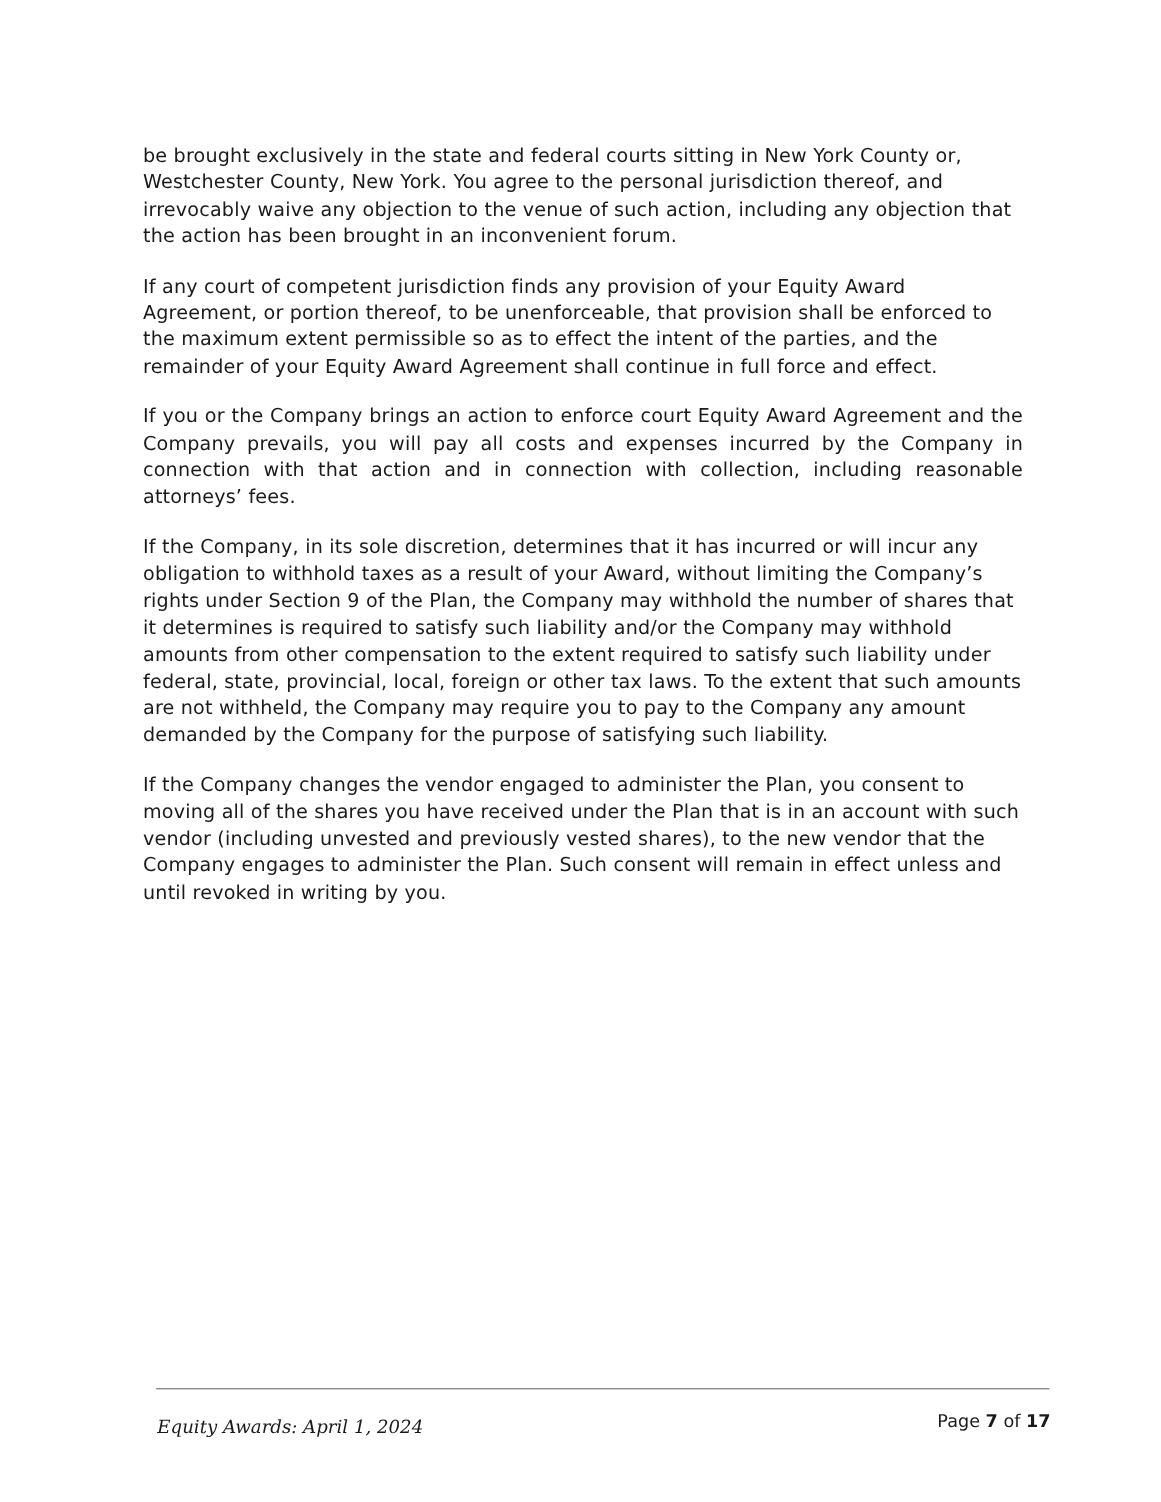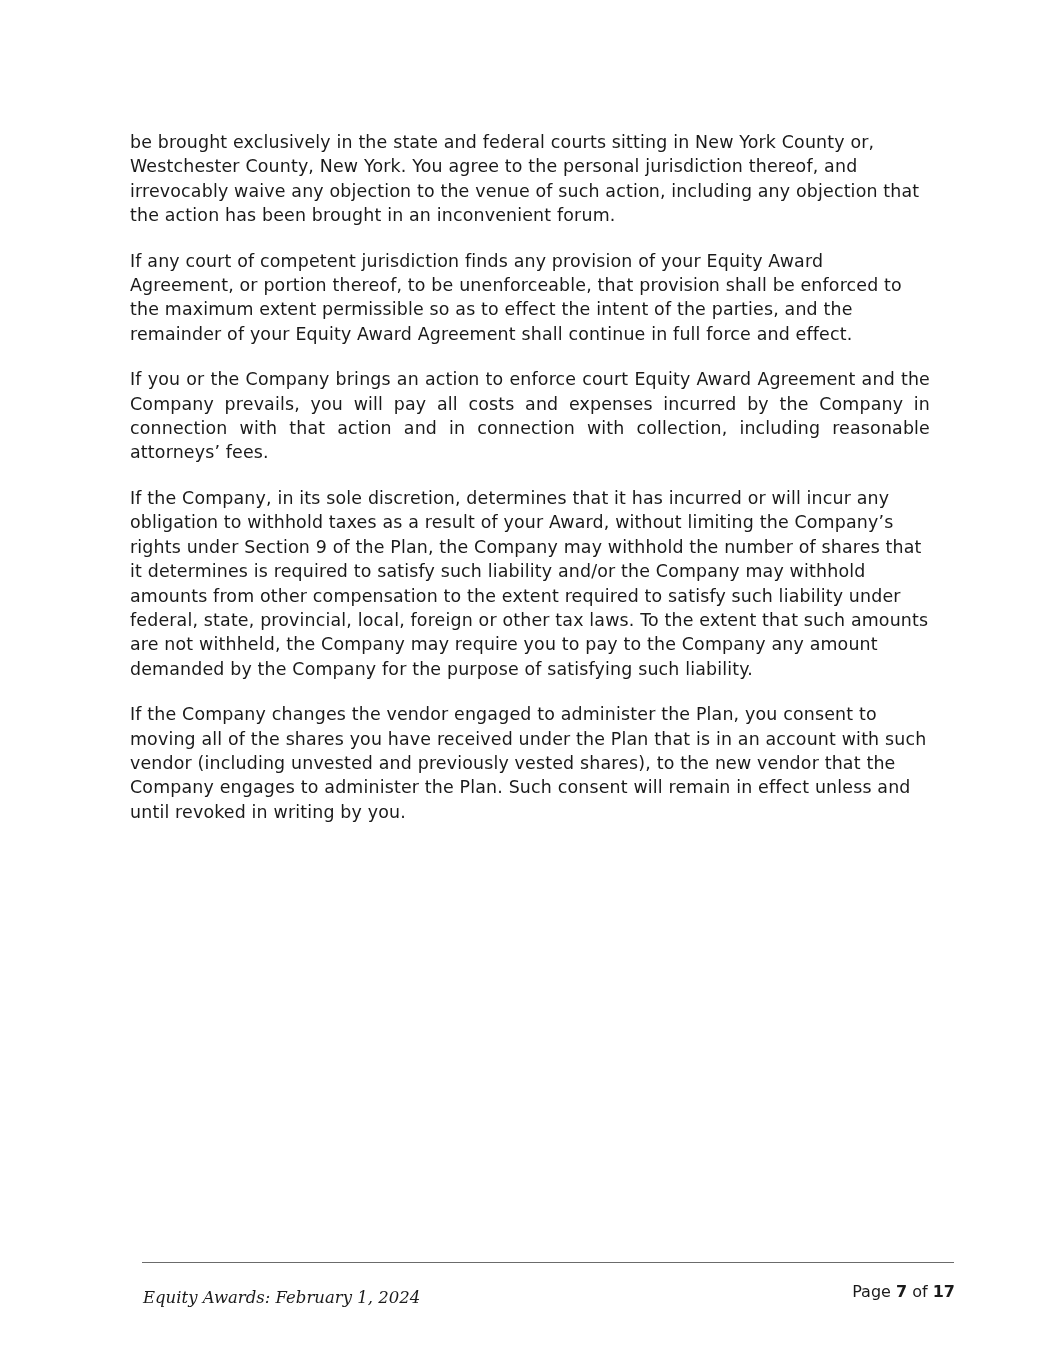--- a/index.html
+++ b/index.html
@@ -77,21 +77,21 @@
   <div class="content">
     <p class="para">be brought exclusively in the state and federal courts sitting in New York County or, Westchester County, New York. You agree to the personal jurisdiction thereof, and irrevocably waive any objection to the venue of such action, including any objection that the action has been brought in an inconvenient forum.</p>
     <p class="para">If any court of competent jurisdiction finds any provision of your Equity Award Agreement, or portion thereof, to be unenforceable, that provision shall be enforced to the maximum extent permissible so as to effect the intent of the parties, and the remainder of your Equity Award Agreement shall continue in full force and effect.</p>
     <p class="para justify">If you or the Company brings an action to enforce court Equity Award Agreement and the Company prevails, you will pay all costs and expenses incurred by the Company in connection with that action and in connection with collection, including reasonable attorneys’ fees.</p>
     <p class="para">If the Company, in its sole discretion, determines that it has incurred or will incur any obligation to withhold taxes as a result of your Award, without limiting the Company’s rights under Section 9 of the Plan, the Company may withhold the number of shares that it determines is required to satisfy such liability and/or the Company may withhold amounts from other compensation to the extent required to satisfy such liability under federal, state, provincial, local, foreign or other tax laws. To the extent that such amounts are not withheld, the Company may require you to pay to the Company any amount demanded by the Company for the purpose of satisfying such liability.</p>
     <p class="para">If the Company changes the vendor engaged to administer the Plan, you consent to moving all of the shares you have received under the Plan that is in an account with such vendor (including unvested and previously vested shares), to the new vendor that the Company engages to administer the Plan. Such consent will remain in effect unless and until revoked in writing by you.</p>
   </div>
 
   <div class="footer-rule"></div>
 
-  <div class="footer-left">Equity Awards: February 1, 2024</div>
+  <div class="footer-left">Equity Awards: April 1, 2024</div>
 
   <div class="footer-right">
     <span>Page</span>
     <span class="num">7</span>
     <span>of</span>
     <span class="num">17</span>
   </div>
 
 </div>
 

